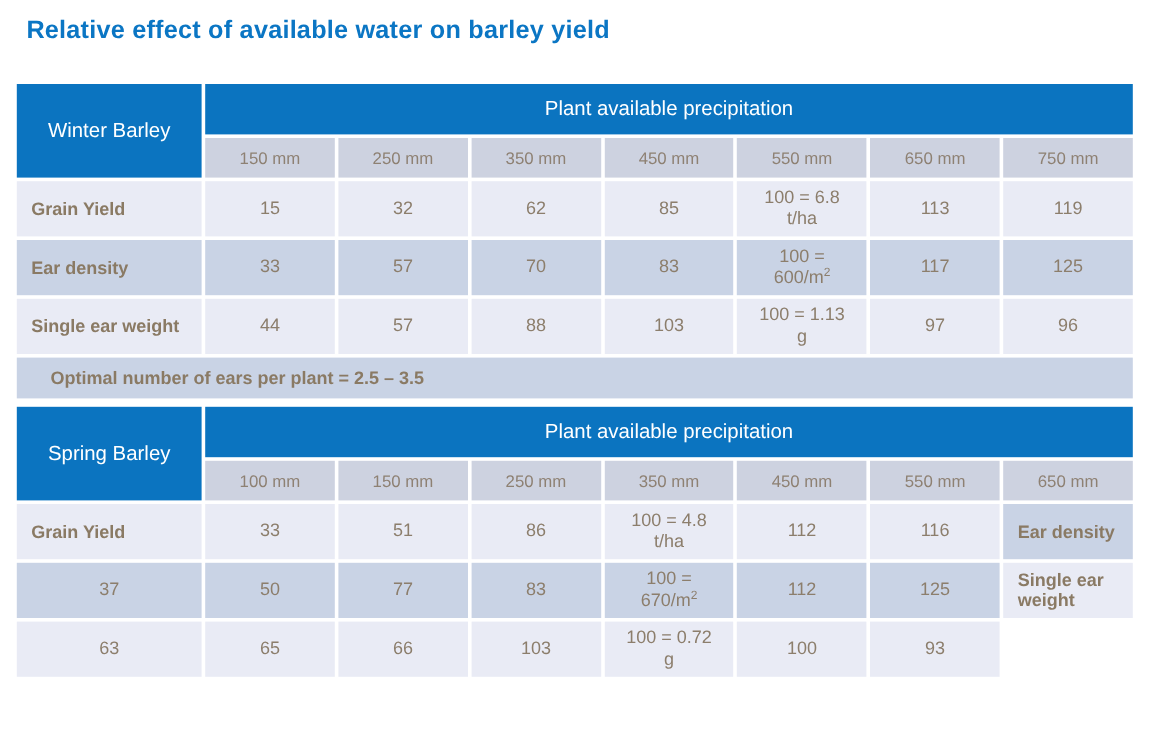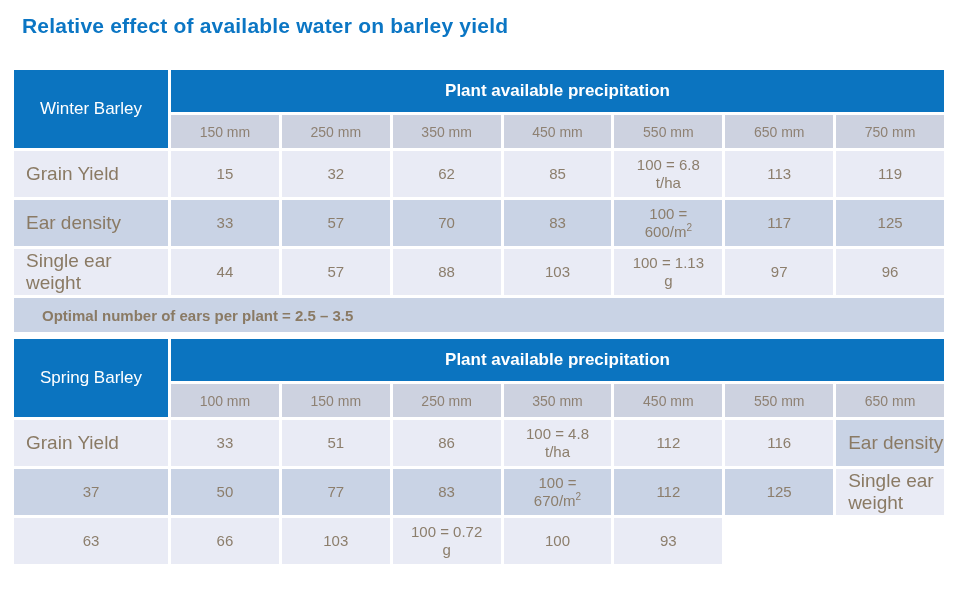--- a/index.html
+++ b/index.html
@@ -43,33 +43,33 @@
     background: #0B74C0;
     color: #ffffff;
     font-weight: normal;
     font-size: 17px;
   }
   .precip-header {
     grid-column: 2 / 9;
     grid-row: 1;
     background: #0B74C0;
     color: #ffffff;
-    font-weight: bold;
+    font-weight: normal;
     font-size: 17px;
   }
   .mm-cell {
     background: #CDD2E0;
     color: #8E8173;
     font-size: 14px;
   }
   .row-label {
     justify-content: flex-start;
     padding-left: 12px;
-    font-weight: normal;
-    font-size: 19px;
+    font-weight: bold;
+    font-size: 15px;
     color: #8A7A64;
   }
   .light { background: #E9EBF5; }
   .dark  { background: #C9D3E5; }
   .val {
     color: #8C7E6C;
     font-size: 15px;
     text-align: center;
     line-height: 1.2;
   }
@@ -184,20 +184,21 @@
         <div>
           <div>100 =</div>
           <div><span>670/m</span><sup>2</sup></div>
         </div>
       </div>
       <div class="cell dark val">112</div>
       <div class="cell dark val">125</div>
 
       <div class="cell light row-label">Single ear weight</div>
       <div class="cell light val">63</div>
+      <div class="cell light val">65</div>
       <div class="cell light val">66</div>
       <div class="cell light val">103</div>
       <div class="cell light val">
         <div>
           <div>100 = 0.72</div>
           <div><span>g</span><sup></sup></div>
         </div>
       </div>
       <div class="cell light val">100</div>
       <div class="cell light val">93</div>

